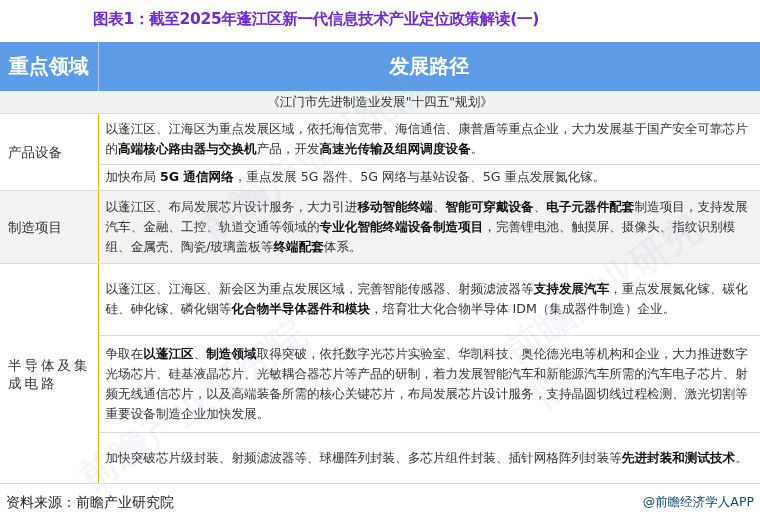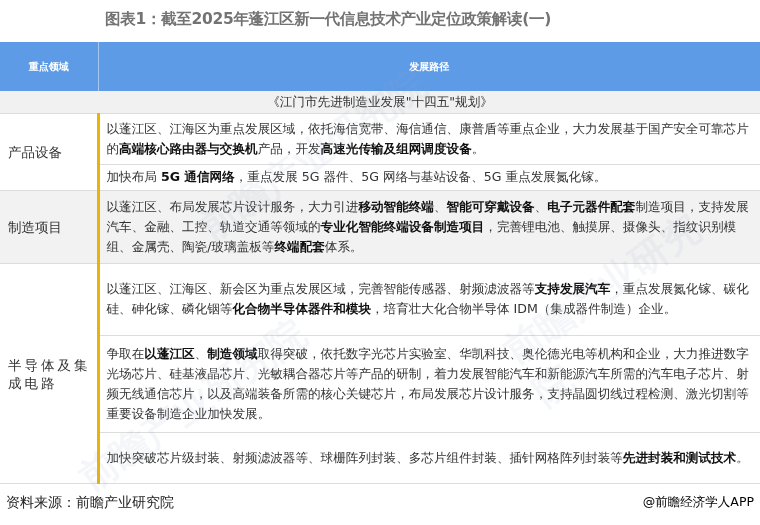--- a/index.html
+++ b/index.html
@@ -2,45 +2,45 @@
 <html><head>
   <meta charset="utf-8">
   <style>
     html, body { margin: 0; padding: 0; }
     body {
       width: 760px; height: 525px; background: #ffffff; position: relative; overflow: hidden;
       font-family: "DejaVu Sans", "Liberation Sans", sans-serif; color: #222;
     }
     .title {
       position: absolute; top: 9px; left: 0; width: 632px; text-align: center;
-      font-size: 15.5px; font-weight: bold; color: #737373; letter-spacing: -0.3px; padding-left: 12px;
+      font-size: 15.5px; font-weight: bold; color: #6d28d9; letter-spacing: -0.3px;
     }
     table {
       position: absolute; top: 42px; left: 0; width: 760px; border-collapse: collapse; table-layout: fixed;
       font-size: 12.6px;
     }
     col.c1 { width: 98px; }
     th {
-      background: #5e9be7; color: #fff; font-size: 10px; font-weight: bold; height: 49px;
+      background: #5e9be7; color: #fff; font-size: 20px; font-weight: bold; height: 49px;
       border-right: 1px solid #a9c8f0; padding: 0;
     }
     th:last-child { border-right: none; font-family: Liberation Serif, serif; }
     td {
-      border-bottom: 1px solid #dcdcdc; border-right: 3px solid #eab308; vertical-align: middle;
+      border-bottom: 1px solid #dcdcdc; border-right: 1px solid #eab308; vertical-align: middle;
       padding: 0 6px; line-height: 20px;
     }
     td:last-child { border-right: none; }
     td.cat { padding-left: 8px; font-size: 13.5px; color: #333; }
     tr.sub td { background: #f1f1f1; text-align: center; height: 22px; font-size: 12.6px; color: #333; }
     tr.gray td { background: #f2f2f2; }
     td.txt { padding: 2px 6px 3px 7px; color: #333; margin-top: 23px; }
     b { color: #111; font-weight: bold; }
     td.cat.spaced { letter-spacing: 3px; line-height: 18px; }
     .footer-left { position: absolute; left: 6px; top: 494px; font-size: 14px; color: #222; }
-    .footer-right { position: absolute; right: 6px; top: 494px; font-size: 12.5px; color: #000000; }
+    .footer-right { position: absolute; right: 6px; top: 494px; font-size: 12.5px; color: #0c4a6e; }
     .wm {
       position: absolute; color: rgba(150,170,200,0.10); font-size: 38px; font-weight: bold;
       transform: rotate(-35deg); pointer-events: none;
     }
   </style>
 </head>
 <body>
 
 <div class="title">图表1：截至2025年蓬江区新一代信息技术产业定位政策解读(一)</div>
 

